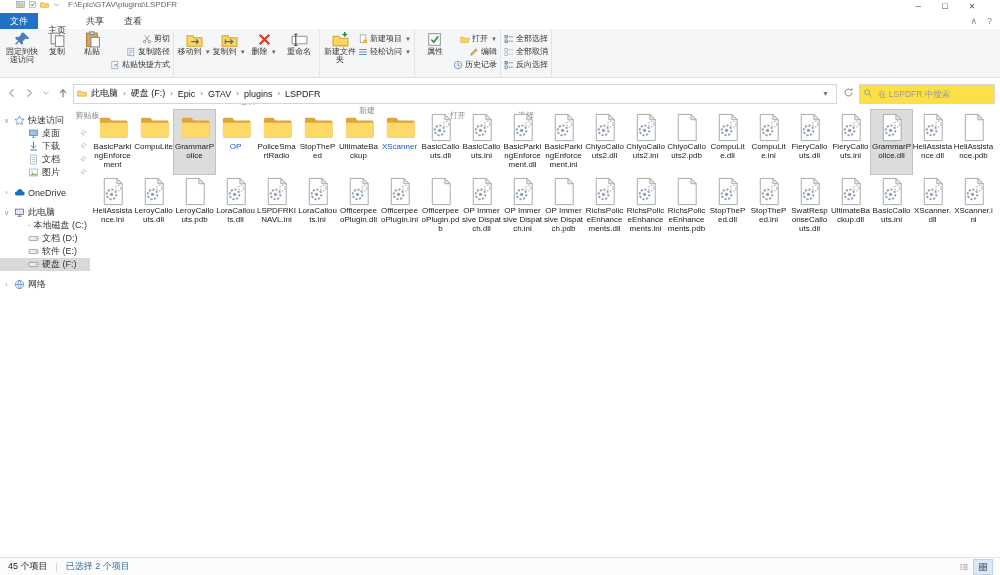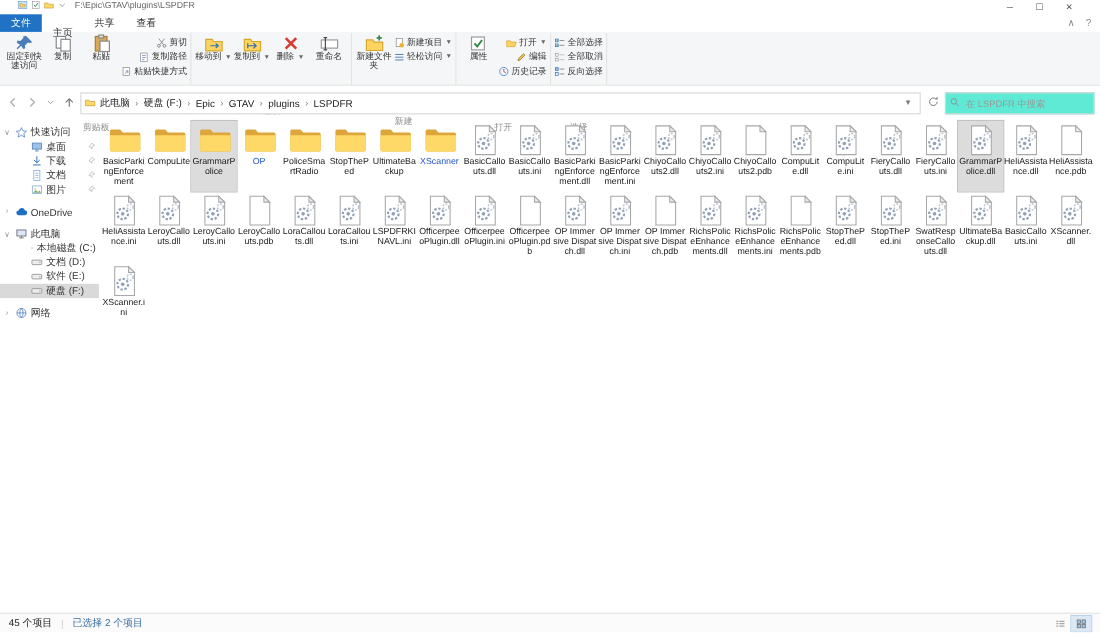--- a/index.html
+++ b/index.html
@@ -27,21 +27,21 @@
   .rsmall{display:flex;align-items:center;gap:2px;font-size:8px;white-space:nowrap;color:#333;justify-content:flex-end;}
   .arrow{font-size:6px;color:#666;margin-left:1px;}
   
   .navbar{height:31px;display:flex;align-items:center;padding:0 5px;gap:3px;background:#fff;}
   .navbtn{width:14px;text-align:center;}
   .addressbar{flex:1;height:18px;border:1px solid #d6d6d6;display:flex;align-items:center;padding:0 3px;background:#fff;}
   .crumb{padding:0 4px;white-space:nowrap;}
   .crumb-sep{color:#777;font-size:8px;padding:0 1px;}
   .addr-caret{margin-left:auto;color:#777;font-size:7px;padding:0 4px;}
   .refreshbtn{width:16px;text-align:center;color:#777;}
-  .searchbox{width:128px;height:18px;border:1px solid #d6d6d6;display:flex;align-items:center;padding:0 3px;gap:3px;background:#5eead4;}
+  .searchbox{width:128px;height:18px;border:1px solid #d6d6d6;display:flex;align-items:center;padding:0 3px;gap:3px;background:#fde047;}
   .searchinput{border:none;outline:none;width:100%;font-size:8.5px;background:transparent;font-family:inherit;color:#444;}
   .searchinput::placeholder{color:#999;}
   
   .main{position:absolute;top:108px;bottom:17px;left:0;right:0;display:flex;overflow:hidden;}
   .sidebar{width:90px;padding-top:6px;flex:none;}
   .snav{height:13px;display:flex;align-items:center;gap:3px;padding-right:3px;white-space:nowrap;font-size:9px;color:#333;}
   .schev{width:9px;color:#999;font-size:7px;text-align:center;flex:none;}
   .spin{margin-left:auto;color:#999;font-size:7px;}
   .snav.selected{background:#d9d9d9;}
   .sgap{margin-top:7px;}
@@ -691,32 +691,20 @@
                 <circle cx="21.5" cy="12.5" r="2.8" fill="none" stroke="#b8c2cf" stroke-width="1.4" stroke-dasharray="1.8 1.3"></circle>
               </svg>
             </div>
             <div class="clabel">LeroyCallouts.dll</div>
           </div>
           <div class="cell">
             <div class="cicon">
               <svg width="32" height="31" viewBox="0 0 32 32">
                 <path d="M7 2.5h13l5.5 5.5v21.5H7z" fill="#fff" stroke="#a8a8a8"></path>
                 <path d="M20 2.5V8h5.5z" fill="#ececec" stroke="#a8a8a8"></path>
-                <circle cx="14.5" cy="19" r="5" fill="none" stroke="#90a0b5" stroke-width="2" stroke-dasharray="2.2 1.6"></circle>
-                <circle cx="14.5" cy="19" r="1.7" fill="#90a0b5"></circle>
-                <circle cx="21.5" cy="12.5" r="2.8" fill="none" stroke="#b8c2cf" stroke-width="1.4" stroke-dasharray="1.8 1.3"></circle>
-              </svg>
-            </div>
-            <div class="clabel">LeroyCallouts.ini</div>
-          </div>
-          <div class="cell">
-            <div class="cicon">
-              <svg width="32" height="31" viewBox="0 0 32 32">
-                <path d="M7 2.5h13l5.5 5.5v21.5H7z" fill="#fff" stroke="#a8a8a8"></path>
-                <path d="M20 2.5V8h5.5z" fill="#ececec" stroke="#a8a8a8"></path>
               </svg>
             </div>
             <div class="clabel">LeroyCallouts.pdb</div>
           </div>
           <div class="cell">
             <div class="cicon">
               <svg width="32" height="31" viewBox="0 0 32 32">
                 <path d="M7 2.5h13l5.5 5.5v21.5H7z" fill="#fff" stroke="#a8a8a8"></path>
                 <path d="M20 2.5V8h5.5z" fill="#ececec" stroke="#a8a8a8"></path>
                 <circle cx="14.5" cy="19" r="5" fill="none" stroke="#90a0b5" stroke-width="2" stroke-dasharray="2.2 1.6"></circle>
@@ -729,33 +717,33 @@
           <div class="cell">
             <div class="cicon">
               <svg width="32" height="31" viewBox="0 0 32 32">
                 <path d="M7 2.5h13l5.5 5.5v21.5H7z" fill="#fff" stroke="#a8a8a8"></path>
                 <path d="M20 2.5V8h5.5z" fill="#ececec" stroke="#a8a8a8"></path>
                 <circle cx="14.5" cy="19" r="5" fill="none" stroke="#90a0b5" stroke-width="2" stroke-dasharray="2.2 1.6"></circle>
                 <circle cx="14.5" cy="19" r="1.7" fill="#90a0b5"></circle>
                 <circle cx="21.5" cy="12.5" r="2.8" fill="none" stroke="#b8c2cf" stroke-width="1.4" stroke-dasharray="1.8 1.3"></circle>
               </svg>
             </div>
+            <div class="clabel">LSPDFRKINAVL.ini</div>
+          </div>
+          <div class="cell">
+            <div class="cicon">
+              <svg width="32" height="31" viewBox="0 0 32 32">
+                <path d="M7 2.5h13l5.5 5.5v21.5H7z" fill="#fff" stroke="#a8a8a8"></path>
+                <path d="M20 2.5V8h5.5z" fill="#ececec" stroke="#a8a8a8"></path>
+                <circle cx="14.5" cy="19" r="5" fill="none" stroke="#90a0b5" stroke-width="2" stroke-dasharray="2.2 1.6"></circle>
+                <circle cx="14.5" cy="19" r="1.7" fill="#90a0b5"></circle>
+                <circle cx="21.5" cy="12.5" r="2.8" fill="none" stroke="#b8c2cf" stroke-width="1.4" stroke-dasharray="1.8 1.3"></circle>
+              </svg>
+            </div>
             <div class="clabel">LoraCallouts.ini</div>
-          </div>
-          <div class="cell">
-            <div class="cicon">
-              <svg width="32" height="31" viewBox="0 0 32 32">
-                <path d="M7 2.5h13l5.5 5.5v21.5H7z" fill="#fff" stroke="#a8a8a8"></path>
-                <path d="M20 2.5V8h5.5z" fill="#ececec" stroke="#a8a8a8"></path>
-                <circle cx="14.5" cy="19" r="5" fill="none" stroke="#90a0b5" stroke-width="2" stroke-dasharray="2.2 1.6"></circle>
-                <circle cx="14.5" cy="19" r="1.7" fill="#90a0b5"></circle>
-                <circle cx="21.5" cy="12.5" r="2.8" fill="none" stroke="#b8c2cf" stroke-width="1.4" stroke-dasharray="1.8 1.3"></circle>
-              </svg>
-            </div>
-            <div class="clabel">LSPDFRKINAVL.ini</div>
           </div>
           <div class="cell">
             <div class="cicon">
               <svg width="32" height="31" viewBox="0 0 32 32">
                 <path d="M7 2.5h13l5.5 5.5v21.5H7z" fill="#fff" stroke="#a8a8a8"></path>
                 <path d="M20 2.5V8h5.5z" fill="#ececec" stroke="#a8a8a8"></path>
                 <circle cx="14.5" cy="19" r="5" fill="none" stroke="#90a0b5" stroke-width="2" stroke-dasharray="2.2 1.6"></circle>
                 <circle cx="14.5" cy="19" r="1.7" fill="#90a0b5"></circle>
                 <circle cx="21.5" cy="12.5" r="2.8" fill="none" stroke="#b8c2cf" stroke-width="1.4" stroke-dasharray="1.8 1.3"></circle>
               </svg>

